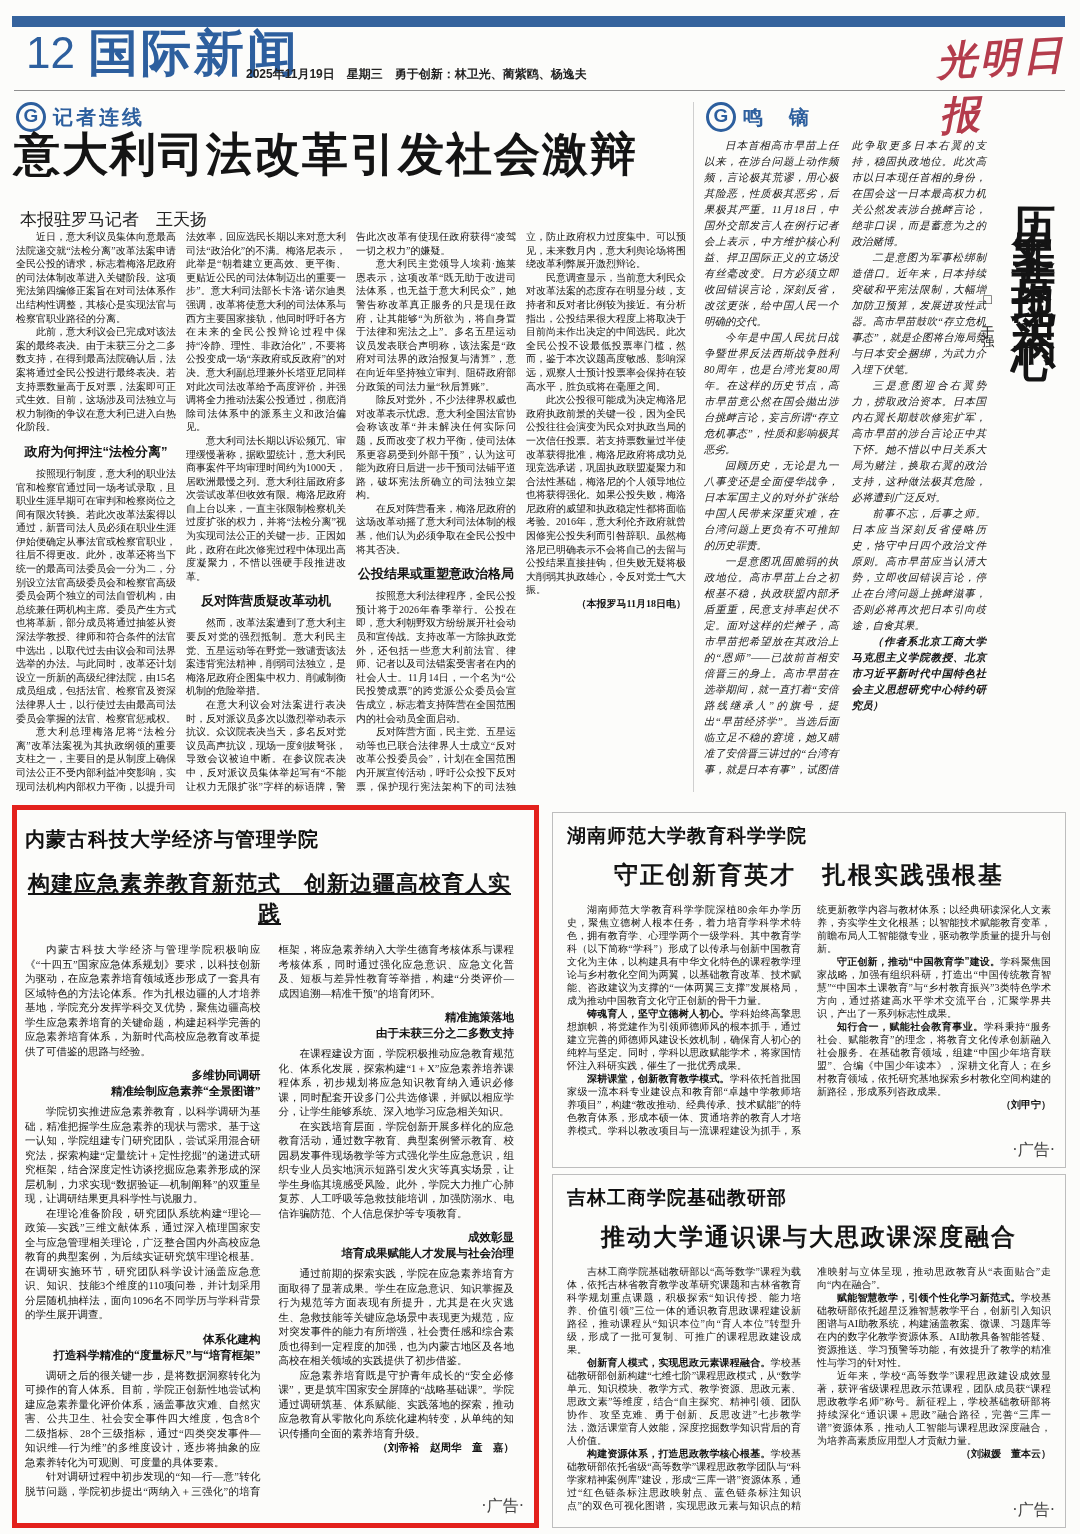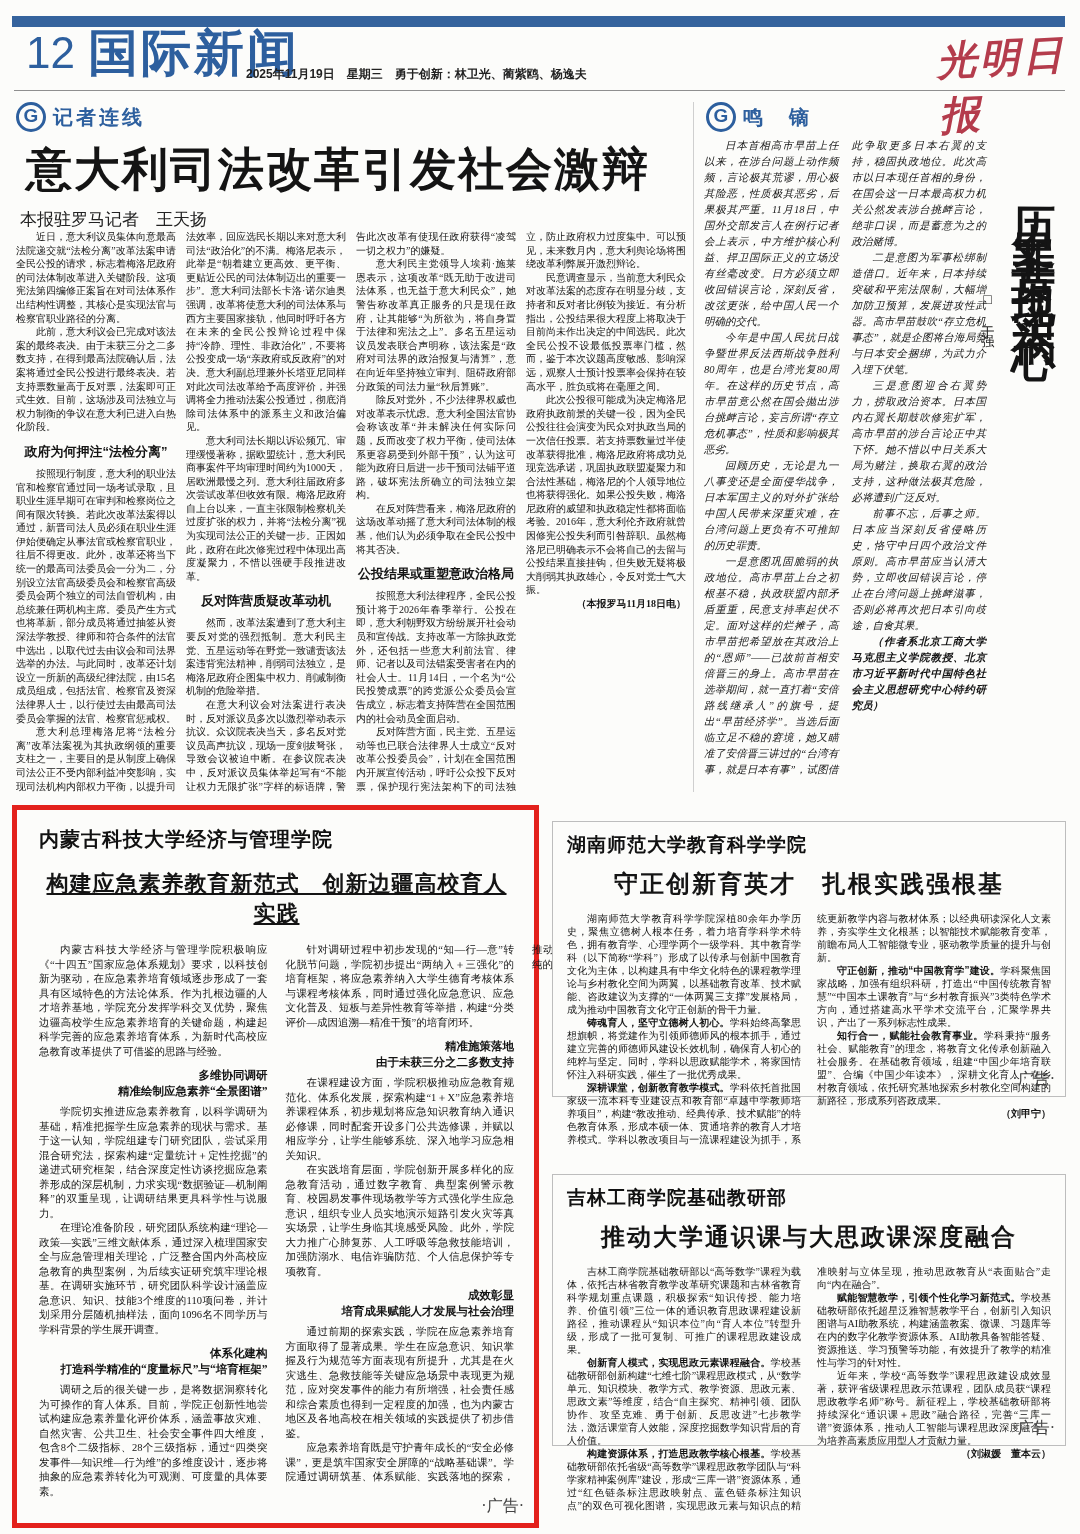--- a/index.html
+++ b/index.html
@@ -28,31 +28,31 @@
   .signoff{text-align:right;font-weight:700;margin:0;}
   .vrule{left:693px;top:102px;width:0;height:690px;border-left:1px solid #cfcfcf;}
   
   .md-body{left:704px;top:138px;width:282px;height:652px;column-count:2;column-gap:13px;column-fill:auto;
            font-size:10.5px;line-height:16px;text-align:justify;font-style:italic;}
   .md-note{font-weight:700;}
   .v-headline{left:1004px;top:172px;height:610px;writing-mode:vertical-rl;font-size:44px;font-weight:900;letter-spacing:16px;}
   .v-byline{left:978px;top:292px;writing-mode:vertical-rl;font-size:14px;letter-spacing:8px;color:#222;}
   
   .redbox{left:12px;top:805px;width:527px;height:723px;border:5px solid #e3211c;box-sizing:border-box;background:#fcfcfa;}
-  .imk-in{position:relative;width:100%;height:100%;box-sizing:border-box;padding:16px 20px 4px 22px;}
+  .imk-in{position:relative;width:100%;height:100%;box-sizing:border-box;padding:16px 20px 4px 8px;}
   .kicker{font:800 20px "Liberation Sans","DejaVu Sans",sans-serif;color:#111;letter-spacing:1px;}
   .ad-head{font-weight:900;font-size:22px;text-align:center;letter-spacing:1px;margin-top:16px;text-decoration:underline;}
   .imk-body{margin-top:14px;height:556px;column-count:2;column-gap:18px;column-fill:auto;
             font-size:10.5px;line-height:14.5px;text-align:justify;}
   .sub2{text-align:right;margin:8px 0 6px;text-indent:0;}
   .sub2 div{font-weight:800;font-size:11.5px;line-height:16px;}
   .admark{position:absolute;right:10px;bottom:6px;font-size:16px;color:#444;}
   .adbox{width:514px;border:1px solid #bdbdbd;box-sizing:border-box;background:#fcfcfa;}
-  .hunan{left:552px;top:812px;height:276px;margin-top:9px;}
-  .jilin{left:552px;top:1174px;height:272px;}
+  .hunan{left:552px;top:812px;height:356px;}
+  .jilin{left:552px;top:1174px;height:354px;}
   .ad-in{position:relative;width:100%;height:100%;box-sizing:border-box;padding:10px 14px;}
   .ad-head2{font-weight:900;font-size:24px;text-align:center;letter-spacing:2px;margin-top:10px;}
   .ad-body{margin-top:12px;height:240px;column-count:2;column-gap:16px;column-fill:auto;
            font-size:10px;line-height:13px;text-align:justify;}
   .lead{font-weight:800;font-family:"Liberation Sans","DejaVu Sans",sans-serif;font-size:10px;}
 </style>
 </head>
 <body>
 
 <div class="page">
@@ -61,21 +61,21 @@
   <div class="abs pageno">12</div>
   <div class="abs secname">国际新闻</div>
   <div class="abs dateline">2025年11月19日　星期三　勇于创新：林卫光、蔺紫鸥、杨逸夫</div>
   <div class="abs masthead">光明日报</div>
   <div class="abs ruletop"></div>
 
   <div class="abs marker" style="left:16px;top:102px;">
     <span class="gicon">G</span>
     <span class="mlabel">记者连线</span>
   </div>
-  <h1 class="abs it-head" style="margin:12px;">意大利司法改革引发社会激辩</h1>
+  <h1 class="abs it-head" style="margin:0;font-family:Liberation Mono, monospace;">意大利司法改革引发社会激辩</h1>
   <div class="abs it-byline">本报驻罗马记者　王天扬</div>
   <div class="abs it-body">
     <p class="p">近日，意大利议员集体向意最高法院递交就“法检分离”改革法案申请全民公投的请求，标志着梅洛尼政府的司法体制改革进入关键阶段。这项宪法第四编修正案旨在对司法体系作出结构性调整，其核心是实现法官与检察官职业路径的分离。</p>
     <p class="p">此前，意大利议会已完成对该法案的最终表决。由于未获三分之二多数支持，在得到最高法院确认后，法案将通过全民公投进行最终表决。若支持票数量高于反对票，法案即可正式生效。目前，这场涉及司法独立与权力制衡的争议在意大利已进入白热化阶段。</p>
     <h3 class="subhead">政府为何押注“法检分离”</h3>
     <p class="p">按照现行制度，意大利的职业法官和检察官通过同一场考试录取，且职业生涯早期可在审判和检察岗位之间有限次转换。若此次改革法案得以通过，新晋司法人员必须在职业生涯伊始便确定从事法官或检察官职业，往后不得更改。此外，改革还将当下统一的最高司法委员会一分为二，分别设立法官高级委员会和检察官高级委员会两个独立的司法自管机构，由总统兼任两机构主席。委员产生方式也将革新，部分成员将通过抽签从资深法学教授、律师和符合条件的法官中选出，以取代过去由议会和司法界选举的办法。与此同时，改革还计划设立一所新的高级纪律法院，由15名成员组成，包括法官、检察官及资深法律界人士，以行使过去由最高司法委员会掌握的法官、检察官惩戒权。</p>
     <p class="p">意大利总理梅洛尼将“法检分离”改革法案视为其执政纲领的重要支柱之一，主要目的是从制度上确保司法公正不受内部利益冲突影响，实现司法机构内部权力平衡，以提升司法效率，回应选民长期以来对意大利司法“政治化”的不满。梅洛尼表示，此举是“朝着建立更高效、更平衡、更贴近公民的司法体制迈出的重要一步”。意大利司法部长卡洛·诺尔迪奥强调，改革将使意大利的司法体系与西方主要国家接轨，他同时呼吁各方在未来的全民公投辩论过程中保持“冷静、理性、非政治化”，不要将公投变成一场“亲政府或反政府”的对决。意大利副总理兼外长塔亚尼同样对此次司法改革给予高度评价，并强调将全力推动法案公投通过，彻底消除司法体系中的派系主义和政治偏见。</p>
     <p class="p">意大利司法长期以诉讼频冗、审理缓慢著称，据欧盟统计，意大利民商事案件平均审理时间约为1000天，居欧洲最慢之列。意大利往届政府多次尝试改革但收效有限。梅洛尼政府自上台以来，一直主张限制检察机关过度扩张的权力，并将“法检分离”视为实现司法公正的关键一步。正因如此，政府在此次修宪过程中体现出高度凝聚力，不惜以强硬手段推进改革。</p>
     <h3 class="subhead">反对阵营质疑改革动机</h3>
     <p class="p">然而，改革法案遭到了意大利主要反对党的强烈抵制。意大利民主党、五星运动等在野党一致谴责该法案违背宪法精神，削弱司法独立，是梅洛尼政府企图集中权力、削减制衡机制的危险举措。</p>

